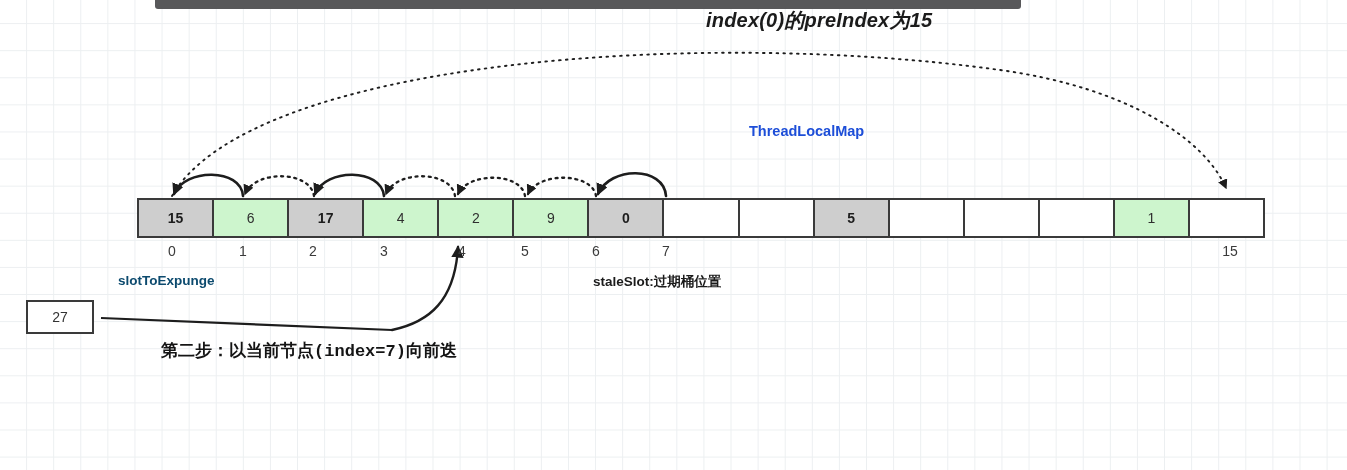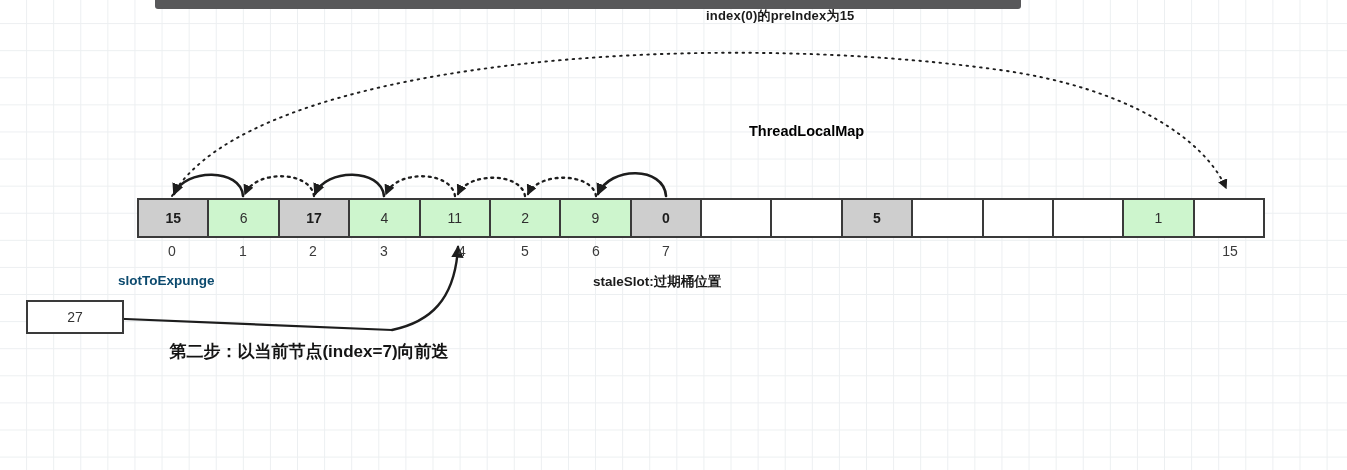--- a/index.html
+++ b/index.html
@@ -12,43 +12,43 @@
     background-size:27.1px 27.1px;
     background-position:-1px -4px;
     font-family:"Liberation Sans", sans-serif;
     color:#2b2b2b;
   }
   #topbar{
     position:absolute;left:155px;top:0;width:866px;height:9px;
     background:#58585a;border-radius:0 0 3px 3px;
   }
   .txt{position:absolute;white-space:nowrap;}
-  #title-note{left:706px;top:7px;font-size:13px;font-weight:bold;color:#1b1b1b;letter-spacing:.2px;}
-  #tlm-label{left:749px;top:123px;font-size:14.5px;font-weight:bold;color:#000000;}
+  #title-note{left:706px;top:7px;font-size:20px;font-weight:bold;color:#1b1b1b;letter-spacing:.2px;font-style:italic;}
+  #tlm-label{left:749px;top:123px;font-size:14.5px;font-weight:bold;color:#1d4ed8;}
   #slot-expunge-label{left:118px;top:273px;font-size:13.5px;font-weight:bold;color:#0c4a6e;}
   #stale-slot-label{left:593px;top:273px;font-size:13.5px;font-weight:bold;color:#1b1b1b;}
 
   #array{position:absolute;left:137px;top:198px;width:1128px;height:40px;
     display:flex;border:2.2px solid #3a3a3a;box-sizing:border-box;background:#fff;}
   .cell{flex:1 1 0;border-right:2.2px solid #3a3a3a;display:flex;align-items:center;
     justify-content:center;font-size:14px;box-sizing:border-box;color:#2f2f2f;}
   .cell:last-child{border-right:none;}
   .cell.gray{background:#cecece;font-weight:bold;color:#1d1d1d;}
   .cell.green{background:#cdf5cd;}
   .cell.empty{background:#ffffff;}
 
   #idxrow{position:absolute;left:137px;top:243px;width:1128px;height:22px;}
   .idx{position:absolute;font-size:14px;color:#3a3a3a;transform:translateX(-50%);}
 
-  #callout{position:absolute;left:26px;top:300px;width:98px;height:34px;
+  #callout{position:absolute;left:26px;top:300px;width:68px;height:34px;
     border:2.2px solid #3a3a3a;background:#fff;display:flex;align-items:center;
     justify-content:center;font-size:14px;color:#333;box-sizing:border-box;}
 
   #caption{position:absolute;left:113px;top:340px;width:392px;text-align:center;
-    font-size:17px;font-weight:bold;line-height:1.42;color:#141414;}
+    font-size:17px;font-weight:bold;line-height:1.42;color:#141414;font-family:Liberation Mono, monospace;}
   #caption div{white-space:nowrap;}
 
   svg.ov{position:absolute;left:0;top:0;width:1347px;height:470px;pointer-events:none;}
 </style>
 </head>
 <body>
 
 <div id="topbar"></div>
 
 <span class="txt" id="title-note">index(0)的preIndex为15</span>
@@ -98,21 +98,20 @@
   <g>
     <path d="M 101 318 L 392 330" fill="none" stroke="#1d1d1d" stroke-width="2.2"></path>
   </g>
 </svg>
 
 <div id="array">
   <div class="cell gray">15</div>
   <div class="cell green">6</div>
   <div class="cell gray">17</div>
   <div class="cell green">4</div>
-  <div class="cell green">11</div>
   <div class="cell green">2</div>
   <div class="cell green">9</div>
   <div class="cell gray">0</div>
   <div class="cell empty"></div>
   <div class="cell empty"></div>
   <div class="cell gray">5</div>
   <div class="cell empty"></div>
   <div class="cell empty"></div>
   <div class="cell empty"></div>
   <div class="cell green">1</div>

